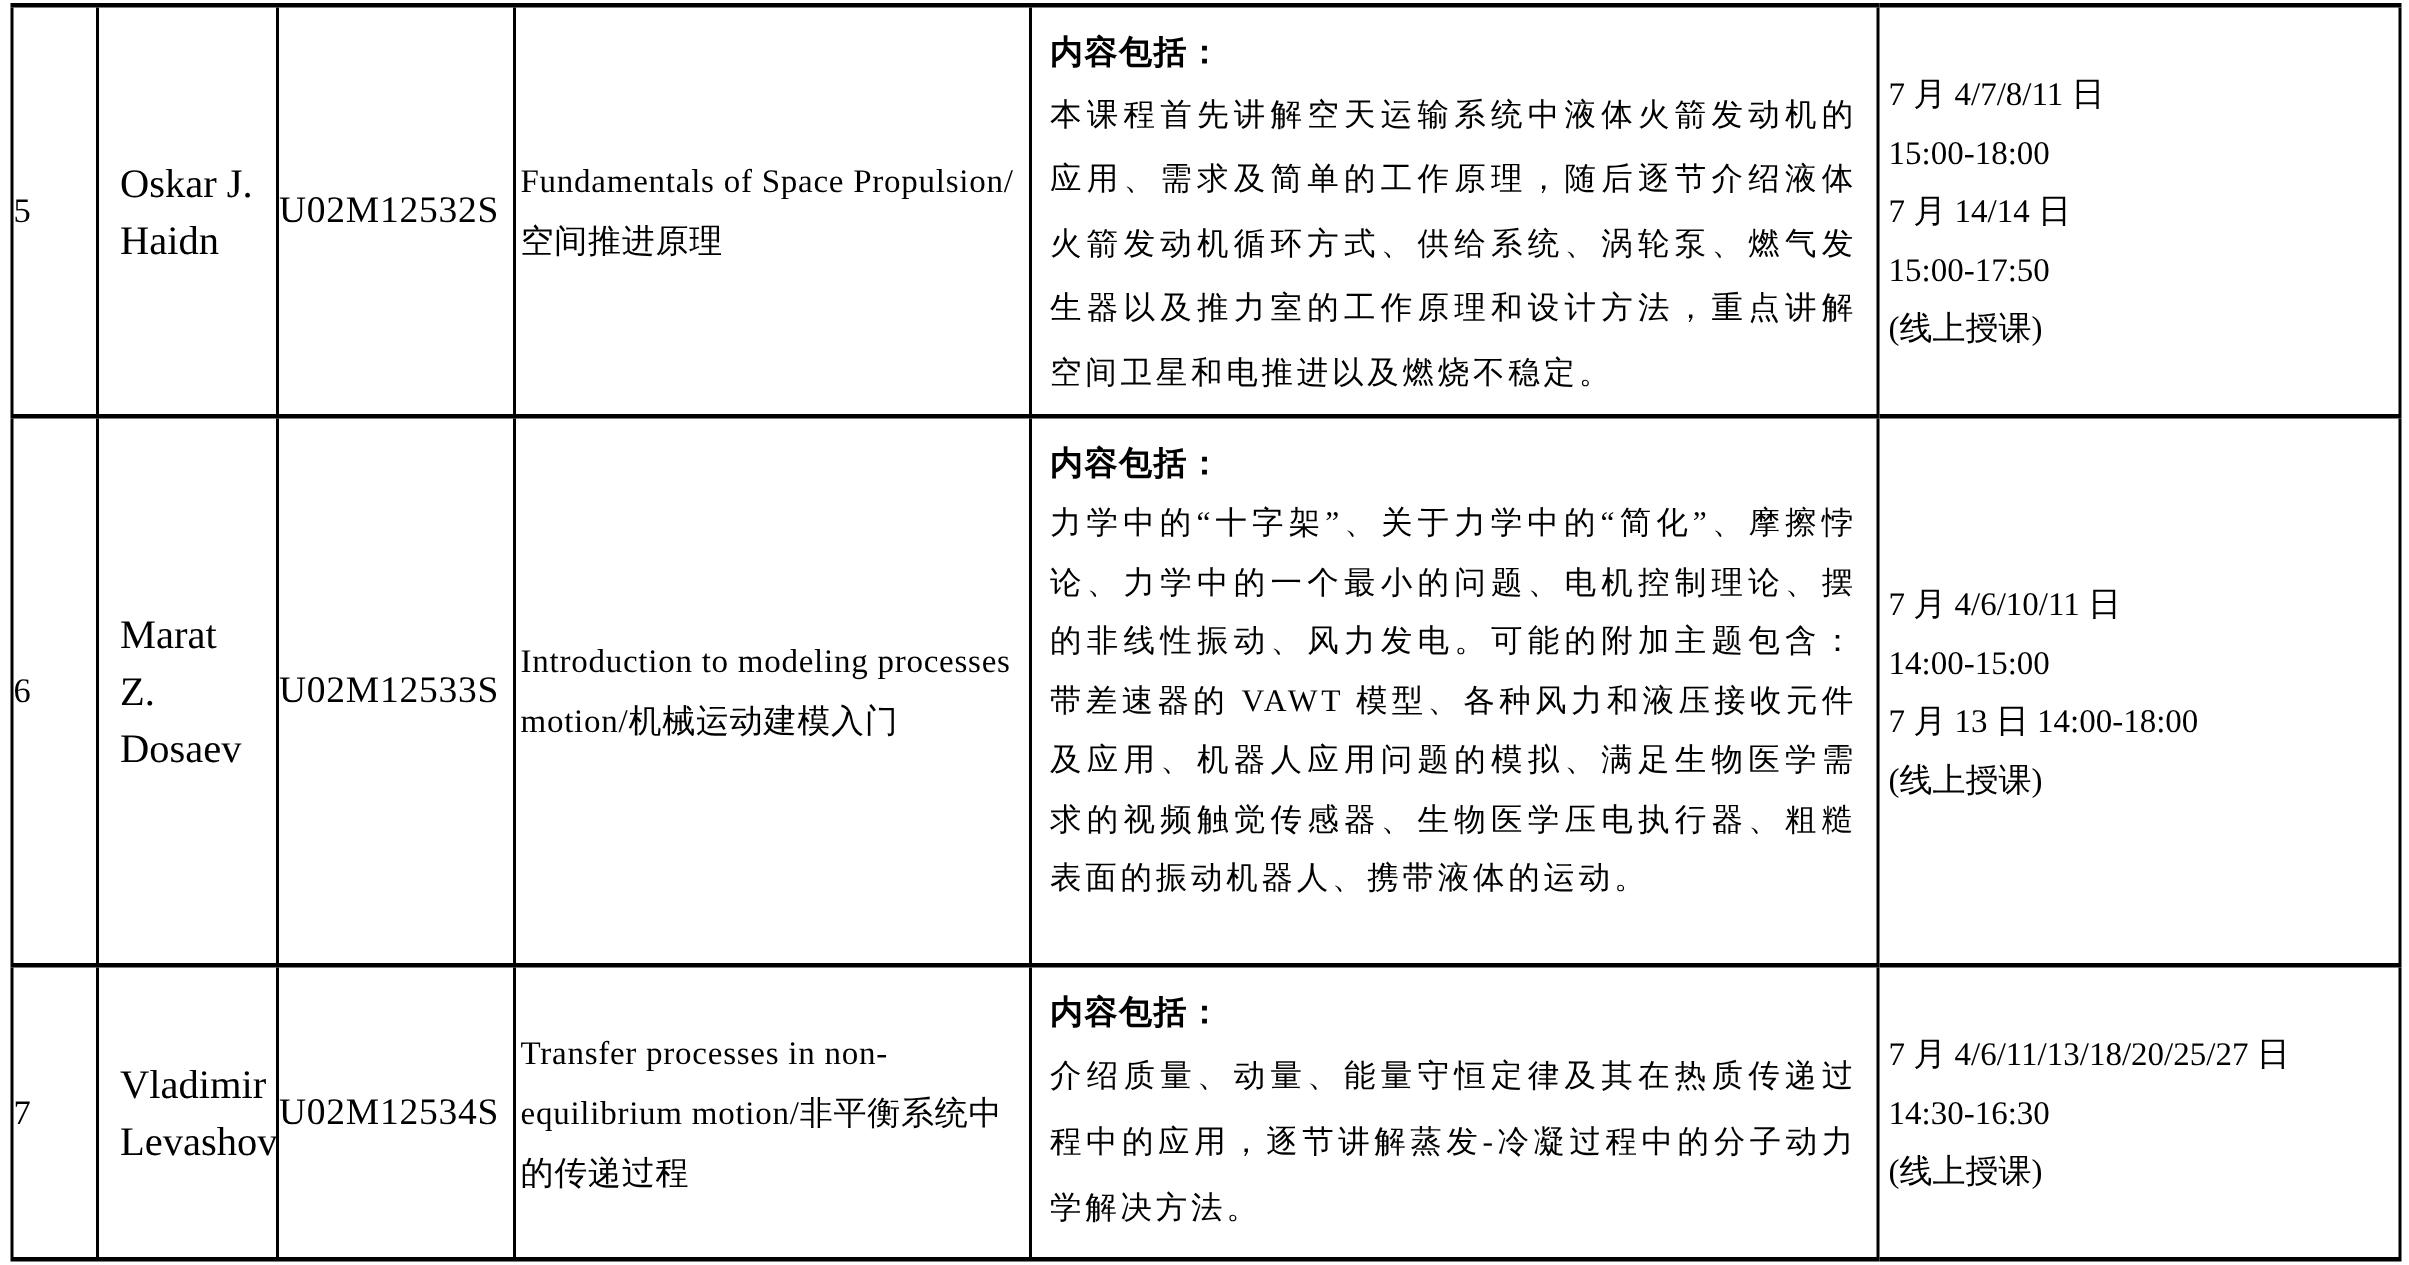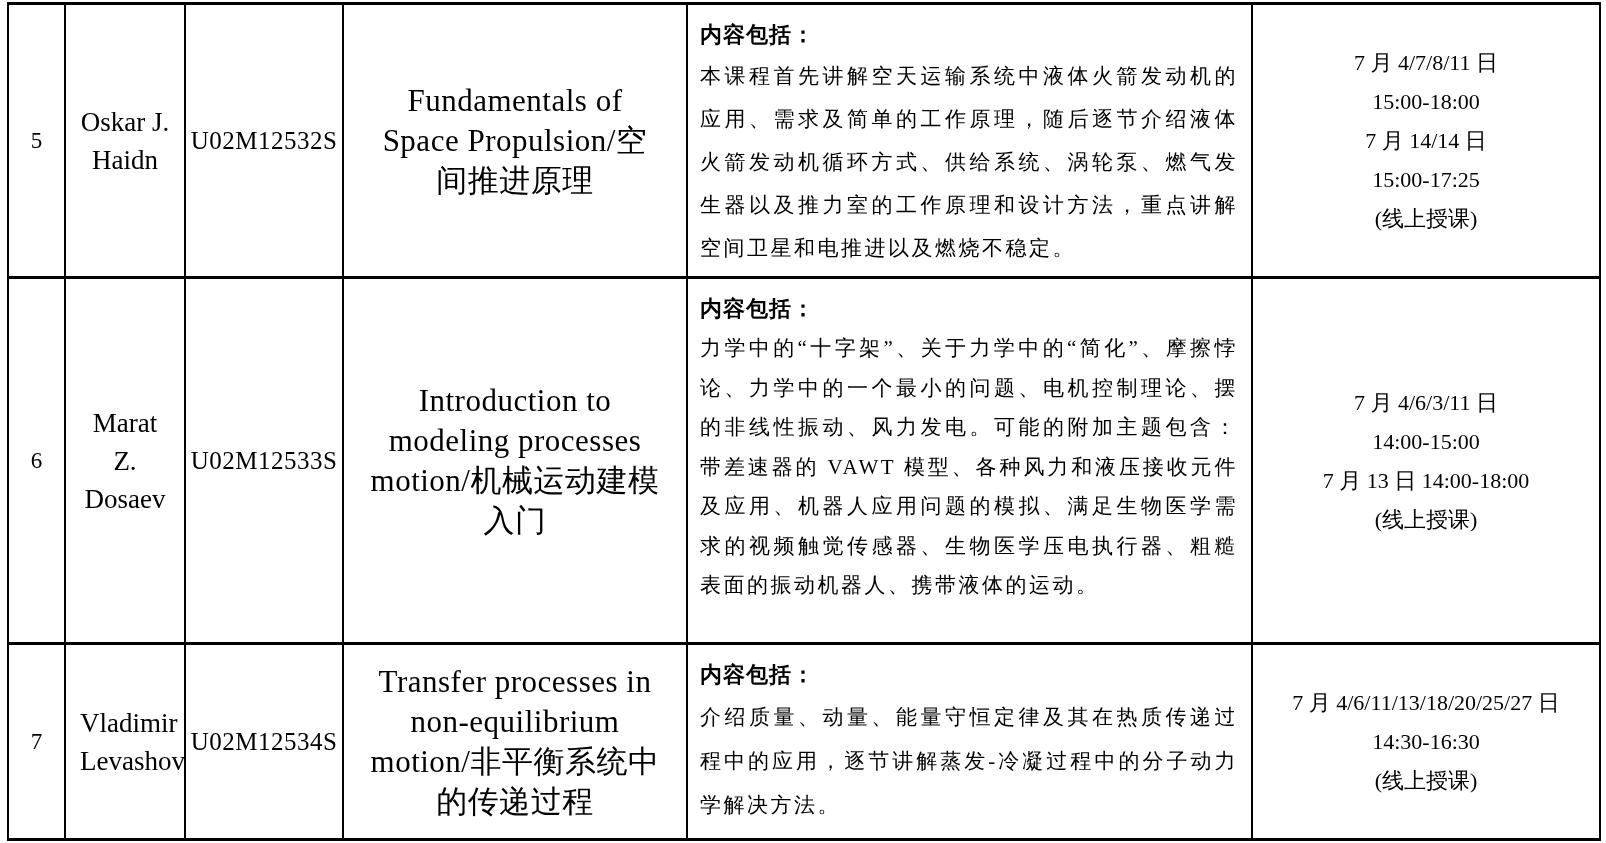--- a/index.html
+++ b/index.html
@@ -17,33 +17,32 @@
     table-layout: fixed;
     margin: 2px 0 0 7px;
     width: 1592px;
   }
   td {
     border-left: 2px solid #000;
     border-right: 2px solid #000;
     border-top: 3px solid #000;
     border-bottom: 3px solid #000;
     vertical-align: middle;
-    text-align: center;
     padding: 0;
     overflow: hidden;
     background: #fff;
   }
   tr.row-5 { height: 262px; }
   tr.row-6 { height: 366px; }
   tr.row-7 { height: 196px; }
 
   td.col-num      { font-size: 23px; }
   td.col-name     { font-size: 27px; line-height: 38px; padding: 0 14px; }
   td.col-code     { font-size: 25px; letter-spacing: 0.5px; }
-  td.col-title    { font-size: 31px; line-height: 40px; padding: 0 24px; letter-spacing: 0.5px; }
+  td.col-title    { font-size: 22px; line-height: 40px; padding: 0 3px; letter-spacing: 0.5px; }
   td.col-content  {
     vertical-align: top;
     text-align: left;
     padding: 10px 13px 6px 12px;
   }
   td.col-schedule { font-size: 22px; line-height: 39px; padding: 0 6px; }
 
   .content-label {
     font-weight: bold;
     font-size: 22px;
@@ -80,36 +79,36 @@
     <td class="col-code">U02M12532S</td>
     <td class="col-title">Fundamentals of Space Propulsion/空间推进原理</td>
     <td class="col-content">
       <div class="content-label">内容包括：</div>
       <div class="content-text">本课程首先讲解空天运输系统中液体火箭发动机的应用、需求及简单的工作原理，随后逐节介绍液体火箭发动机循环方式、供给系统、涡轮泵、燃气发生器以及推力室的工作原理和设计方法，重点讲解空间卫星和电推进以及燃烧不稳定。</div>
     </td>
     <td class="col-schedule">
       <div class="sched-line">7 月 4/7/8/11 日</div>
       <div class="sched-line">15:00-18:00</div>
       <div class="sched-line">7 月 14/14 日</div>
-      <div class="sched-line">15:00-17:25</div>
+      <div class="sched-line">15:00-17:50</div>
       <div class="sched-line">(线上授课)</div>
     </td>
   </tr>
 
   <tr class="row-6">
     <td class="col-num">6</td>
     <td class="col-name">Marat Z. Dosaev</td>
     <td class="col-code">U02M12533S</td>
     <td class="col-title">Introduction to modeling processes motion/机械运动建模入门</td>
     <td class="col-content">
       <div class="content-label">内容包括：</div>
       <div class="content-text">力学中的“十字架”、关于力学中的“简化”、摩擦悖论、力学中的一个最小的问题、电机控制理论、摆的非线性振动、风力发电。可能的附加主题包含：带差速器的 VAWT 模型、各种风力和液压接收元件及应用、机器人应用问题的模拟、满足生物医学需求的视频触觉传感器、生物医学压电执行器、粗糙表面的振动机器人、携带液体的运动。</div>
     </td>
     <td class="col-schedule">
-      <div class="sched-line">7 月 4/6/3/11 日</div>
+      <div class="sched-line">7 月 4/6/10/11 日</div>
       <div class="sched-line">14:00-15:00</div>
       <div class="sched-line">7 月 13 日 14:00-18:00</div>
       <div class="sched-line">(线上授课)</div>
     </td>
   </tr>
 
   <tr class="row-7">
     <td class="col-num">7</td>
     <td class="col-name">Vladimir Levashov</td>
     <td class="col-code">U02M12534S</td>

